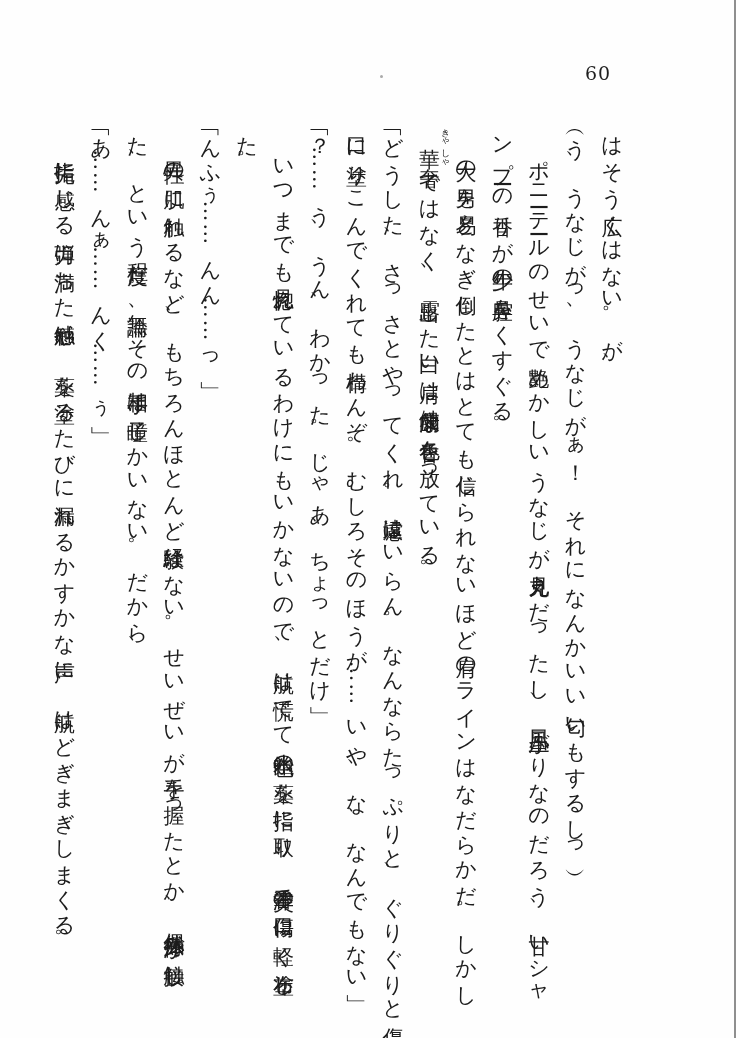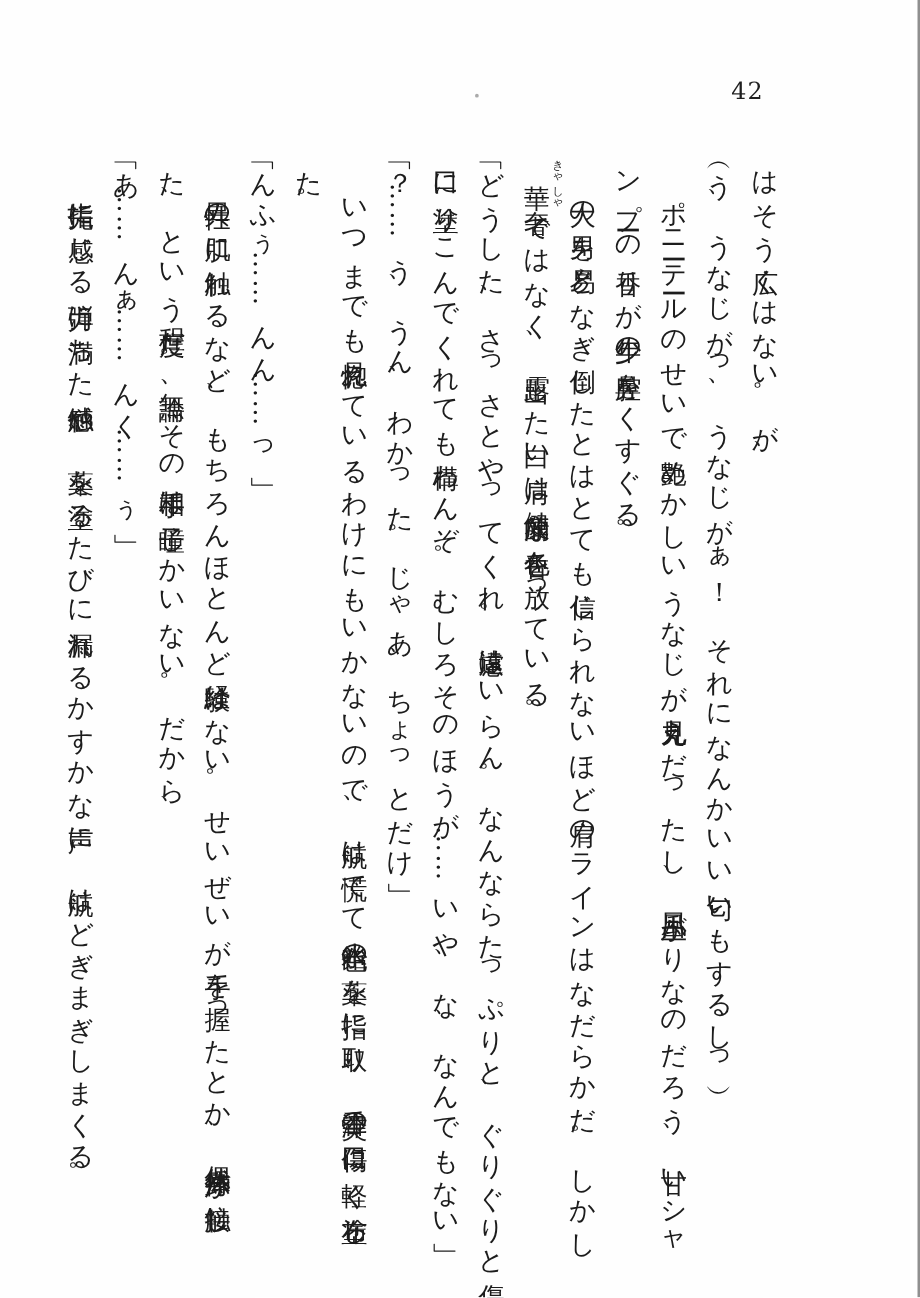--- a/index.html
+++ b/index.html
@@ -66,21 +66,21 @@
     font-size: 9px;
     letter-spacing: 0;
     color: #1c1c1c;
   }
 </style>
 </head>
 <body>
 
 <div class="page">
 
-  <div class="page-number">42</div>
+  <div class="page-number">60</div>
 
   <div class="speck"></div>
 
   <div class="text-area">
     <p>はそう広くはない。が、</p>
     <p>（う、うなじがっ、うなじがぁ！　それになんかいい匂いもするしっ）</p>
     <p class="indent">ポニーテールのせいで艶めかしいうなじが丸見えだったし、風呂上がりなのだろう、甘いシャンプーの香りが少年の鼻腔をくすぐる。</p>
     <p class="indent">大の男を易々となぎ倒したとはとても信じられないほど肩のラインはなだらかだ。しかし<ruby>華奢<rt>きゃしゃ</rt></ruby>ではなく、露出した白い肩は健康的な色香を放っている。</p>
     <p>「どうした、さっさとやってくれ。遠慮はいらん。なんならたっぷりと、ぐりぐりと傷口に塗りこんでくれても構わんぞ。むしろそのほうが……いや、な、なんでもない」</p>
     <p>「？……う、うん、わかった。じゃあ、ちょっとだけ」</p>

